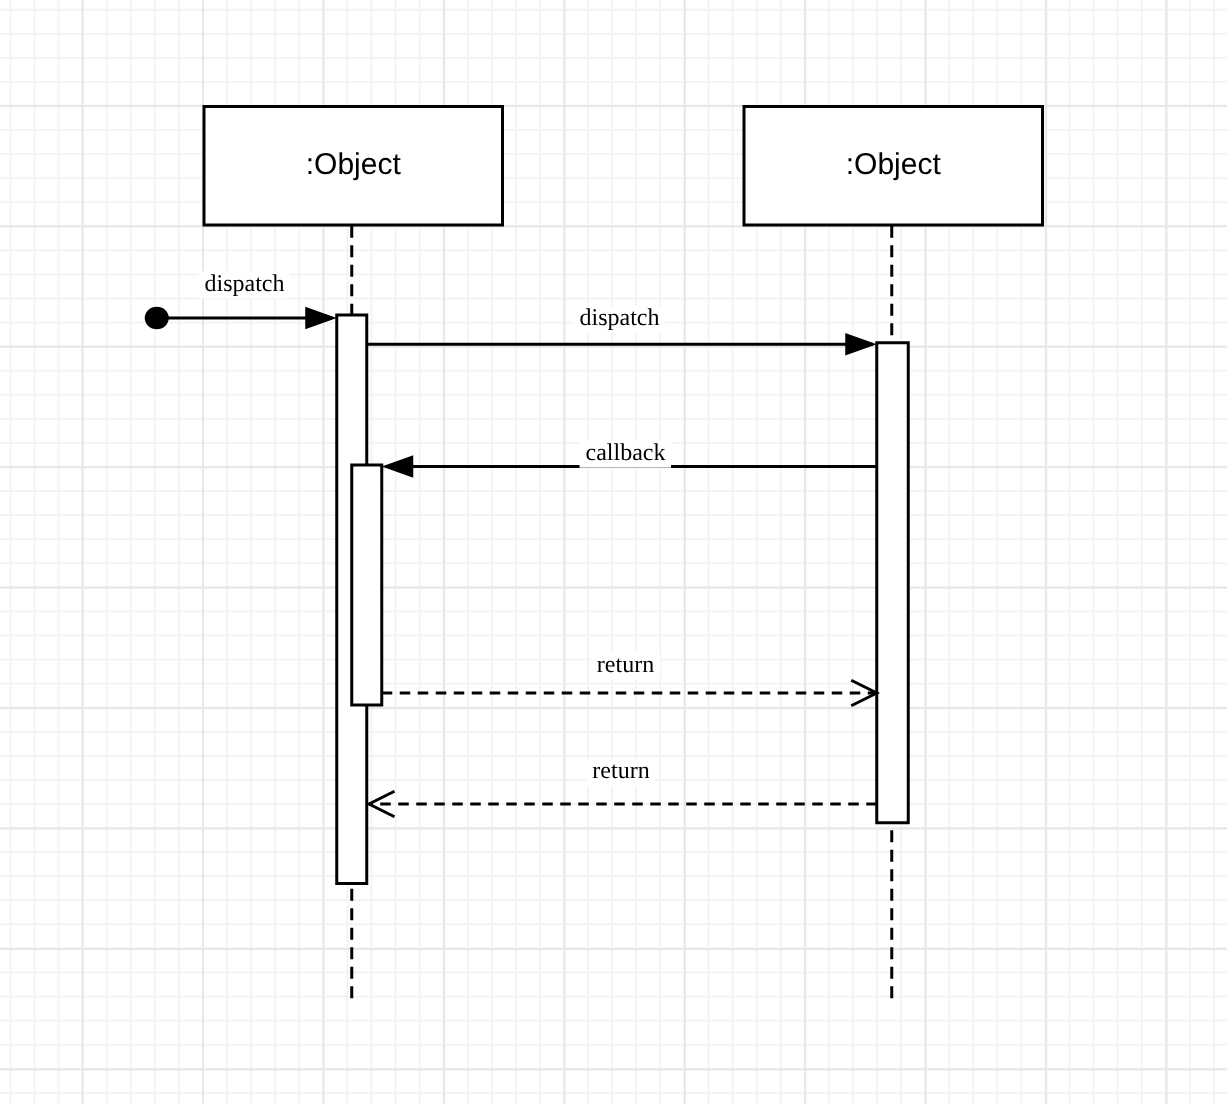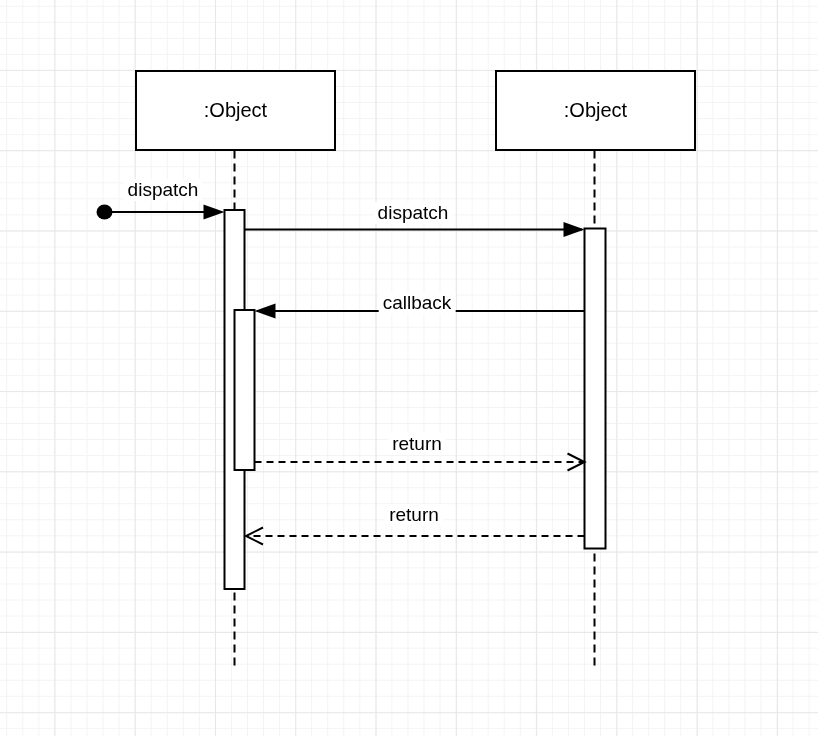--- a/index.html
+++ b/index.html
@@ -32,22 +32,22 @@
   .obj-label {
     position: absolute;
     display: flex; align-items: center; justify-content: center;
     font-size: 20px; color: #000000;
   }
   .msg-label {
     position: absolute;
     transform: translate(-50%, -50%);
     background: #ffffff;
     padding: 0 4px;
-    font-size: 19px; line-height: 1.15;
-    color: #000000; white-space: nowrap;
+    font-size: 16px; line-height: 1.15;
+    color: #000000; white-space: nowrap; font-family: Liberation Serif, serif;
   }
 </style>
 </head>
 <body>
 
 <div class="canvas">
 
   <svg class="diagram" width="818" height="736" viewBox="0 0 818 736">
 
     <line class="lifeline" x1="234.5" y1="150.5" x2="234.5" y2="668"></line>

